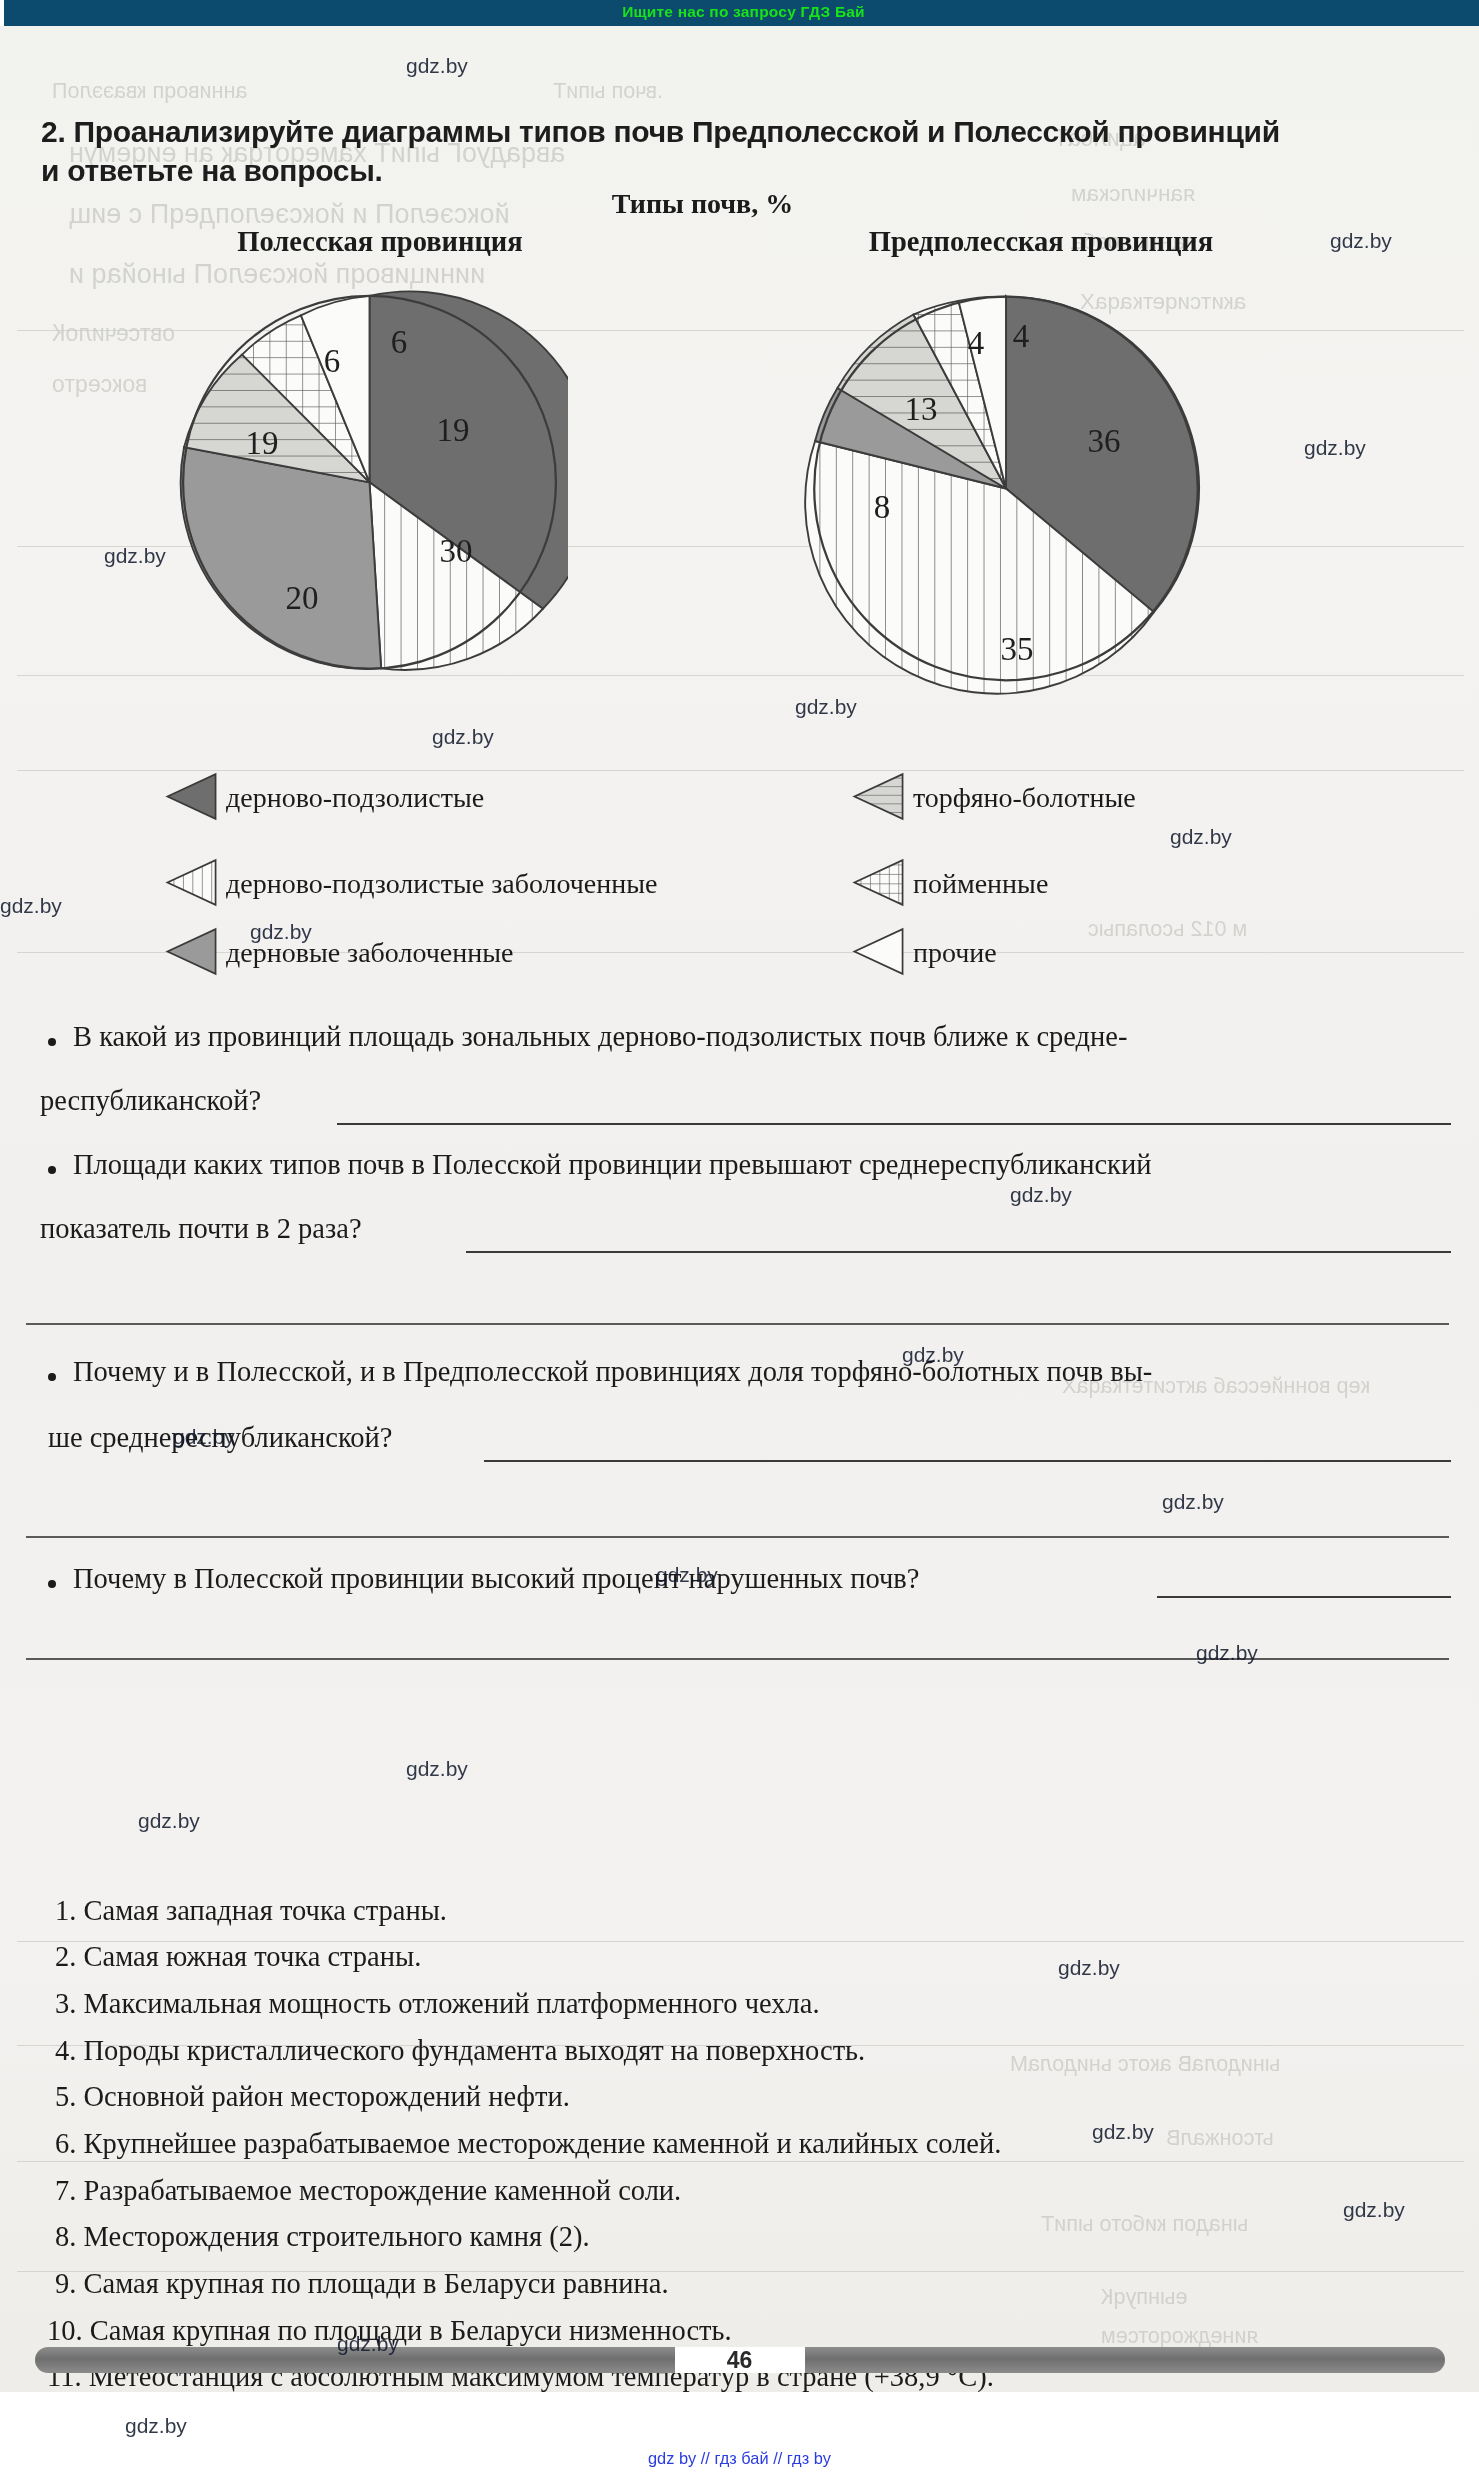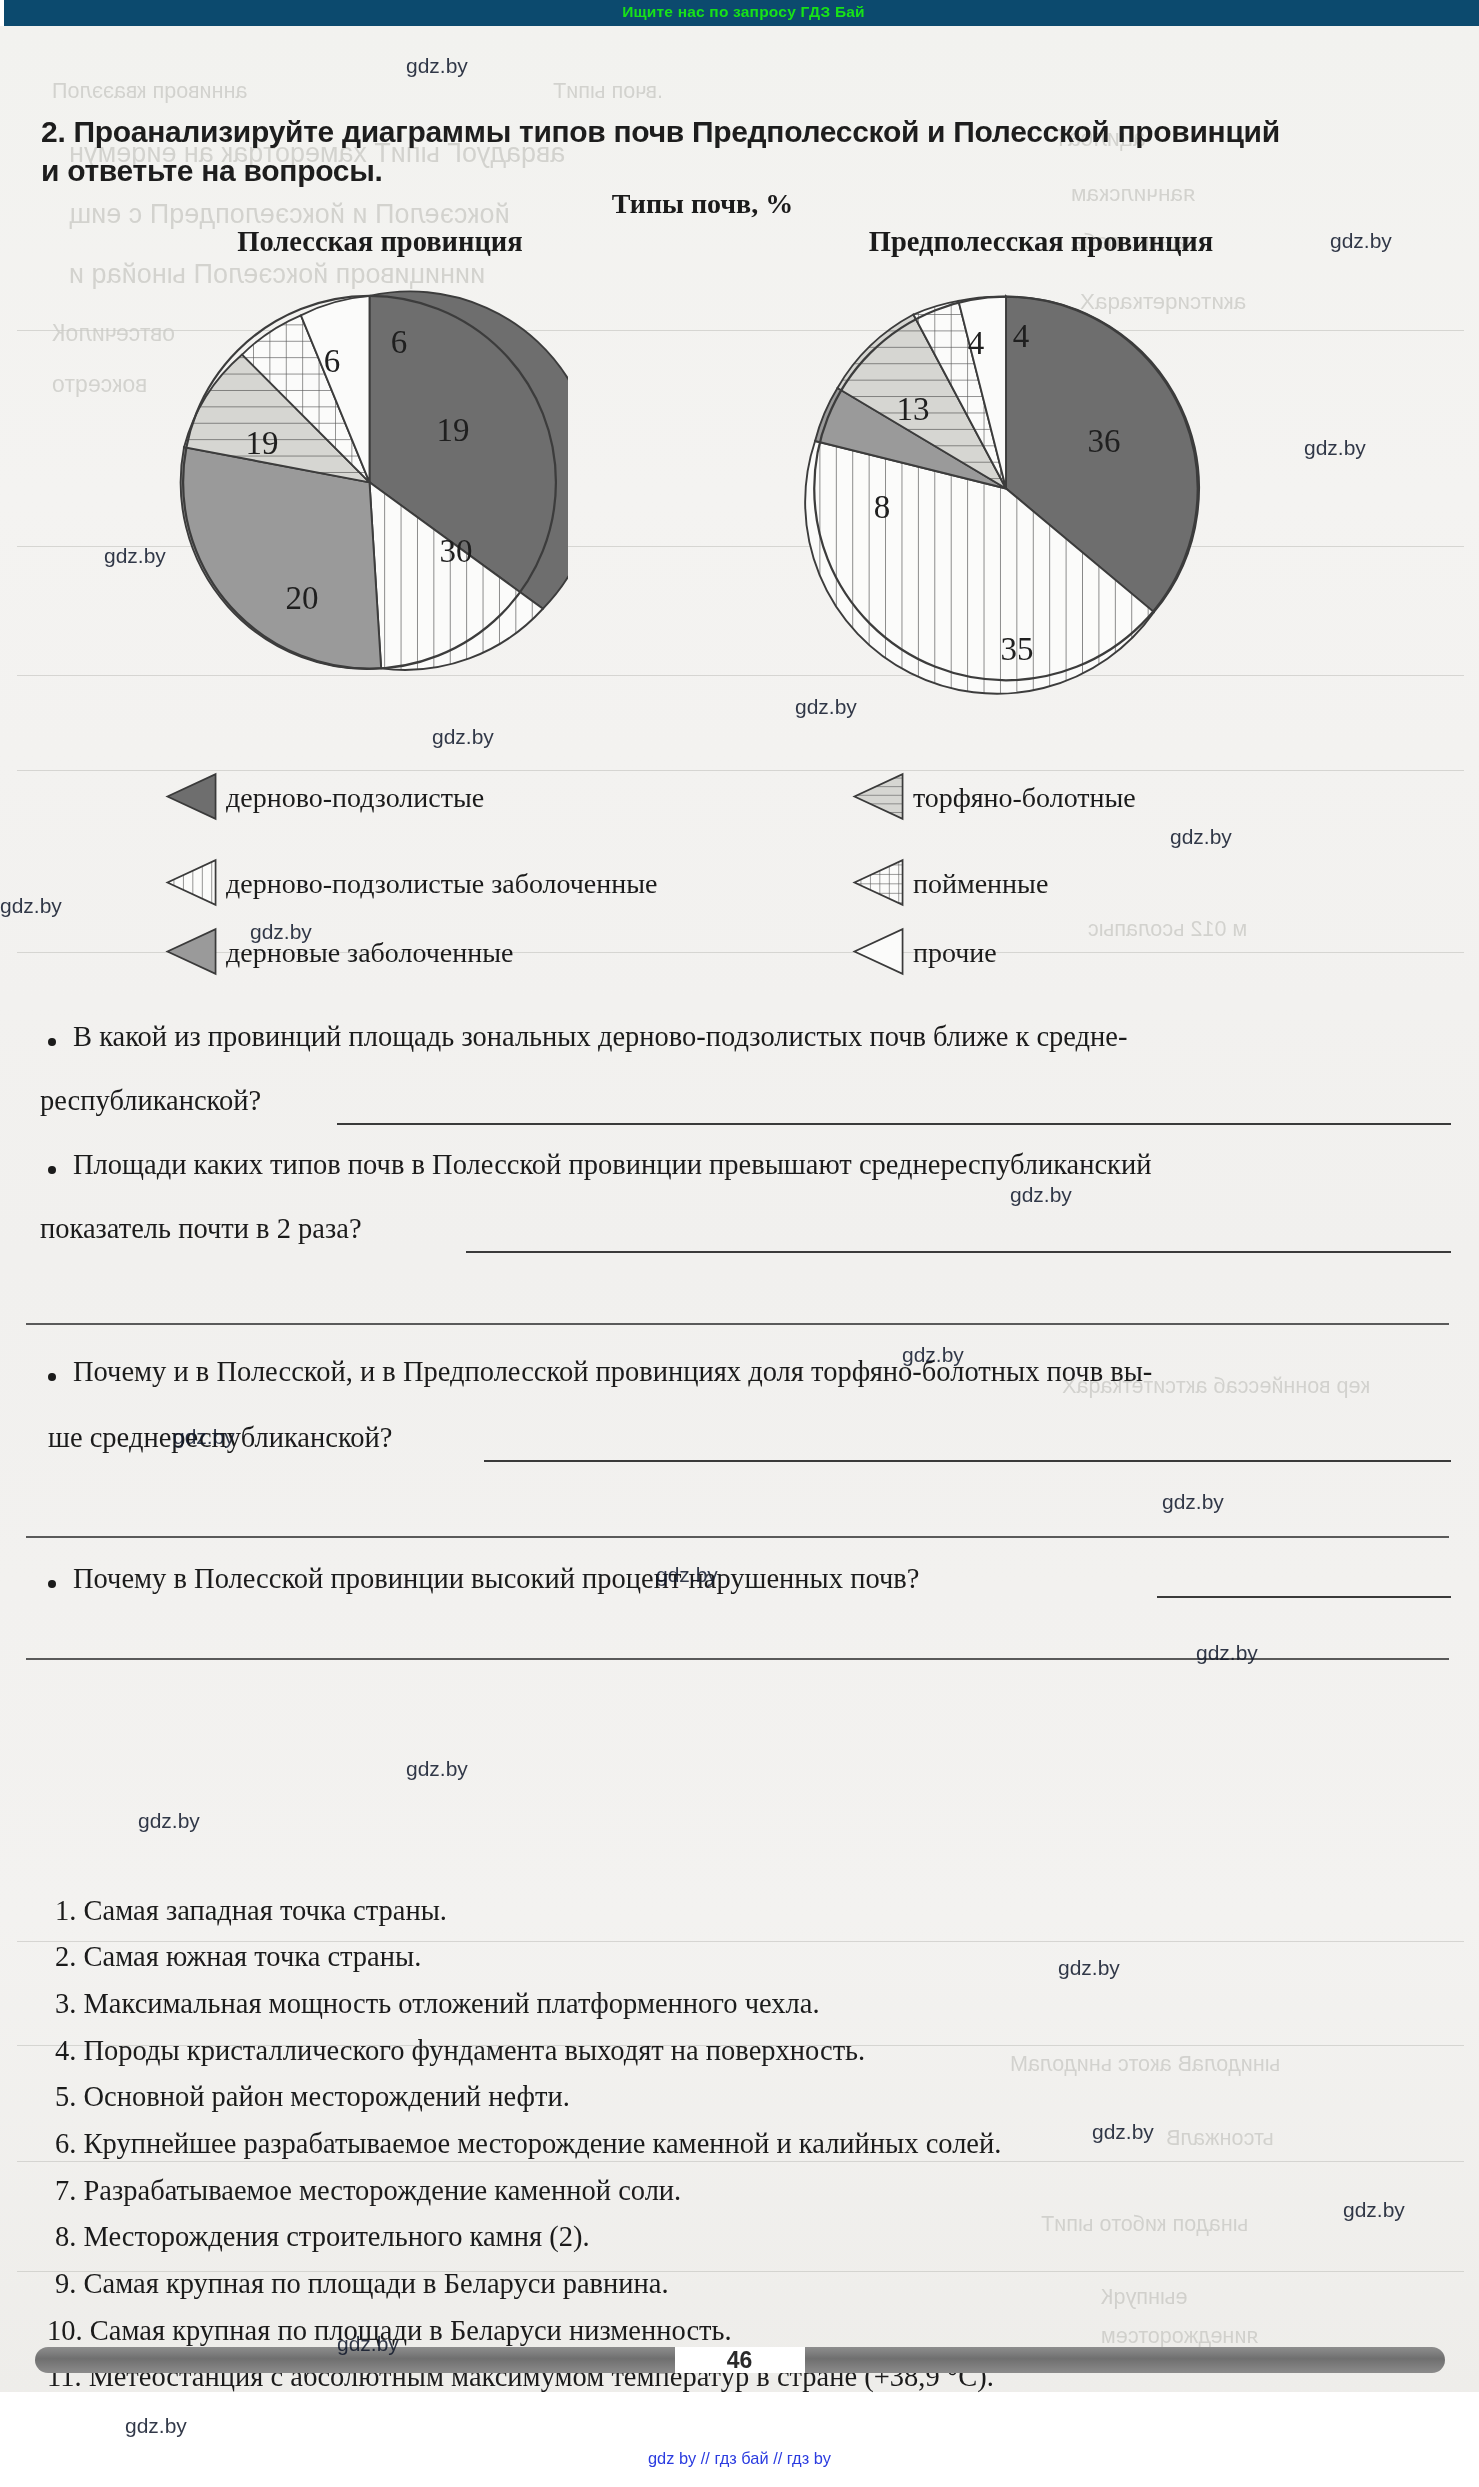--- a/index.html
+++ b/index.html
@@ -220,21 +220,21 @@
 
         <path d="M235,240 L127.8,38.6 A222,222 0 0,1 180.0,22.8 Z" fill="url(#qGrid)" stroke="#3c3c3c" stroke-width="2.2"></path>
 
         <path d="M235,240 L180.0,22.8 A222,222 0 0,1 235,18 Z" fill="#fbfbfa" stroke="#3c3c3c" stroke-width="2.2"></path>
         <circle cx="235" cy="240" r="222" fill="none" stroke="#3c3c3c" stroke-width="2.6"></circle>
       </svg>
       <div class="slice-label" style="left:301px;top:160px;">36</div>
       <div class="slice-label" style="left:214px;top:368px;">35</div>
       <div class="slice-label" style="left:ible;"></div>
       <div class="slice-label" style="left:79px;top:226px;">8</div>
-      <div class="slice-label" style="left:110px;top:128px;font-family:Liberation Serif, serif;">13</div>
+      <div class="slice-label" style="left:118px;top:128px;font-family:Liberation Serif, serif;">13</div>
       <div class="slice-label" style="left:173px;top:62px;">4</div>
       <div class="slice-label" style="left:218px;top:55px;">4</div>
     </div>
 
     <div class="legend-item" style="left:164px;top:743px;width:553px;height:57px;">
       <svg width="55" height="55" viewBox="0 0 64 64">
         <path d="M60,6 L60,58 L4,32 Z" fill="#6e6e6e" stroke="#3a3a3a" stroke-width="2"></path>
       </svg>
       <span class="legend-text">дерново-подзолистые</span>
     </div>

